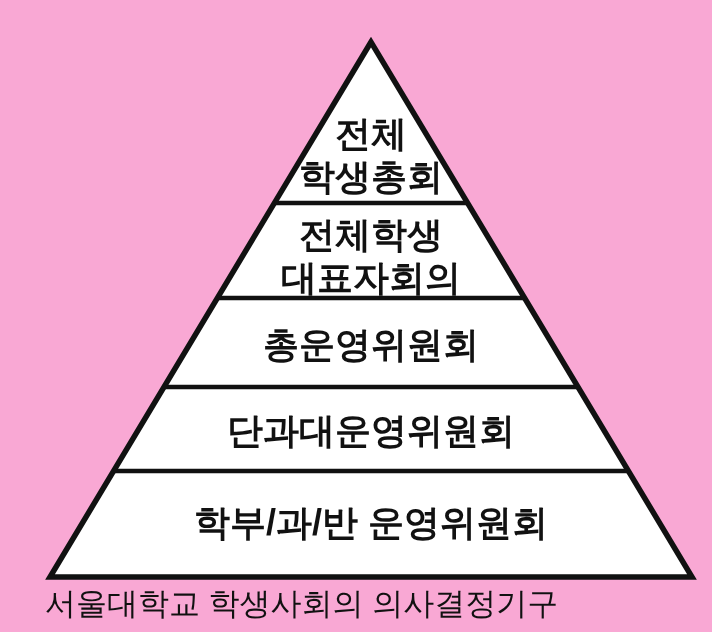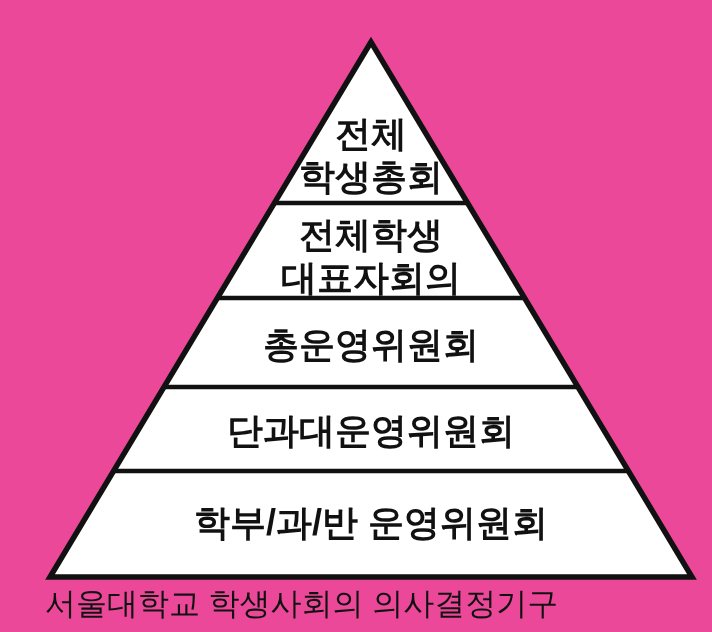--- a/index.html
+++ b/index.html
@@ -4,21 +4,21 @@
 <style>
   html, body {
     margin: 0;
     padding: 0;
     background: #ffffff;
   }
   .canvas {
     position: relative;
     width: 712px;
     height: 632px;
-    background: #ec4899;
+    background: #f9a8d4;
     overflow: hidden;
     font-family: "Liberation Sans", sans-serif;
   }
   svg.diagram {
     position: absolute;
     left: 0;
     top: 0;
   }
   .level-label {
     font-family: "Liberation Sans", sans-serif;

